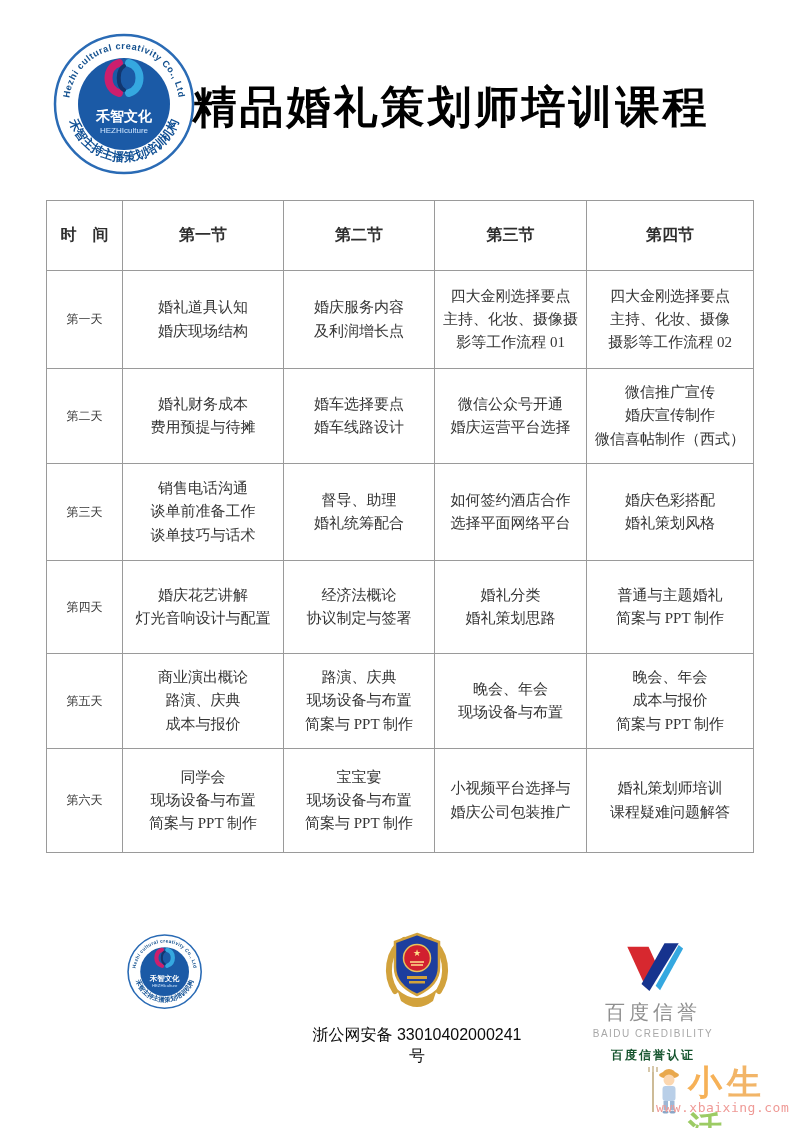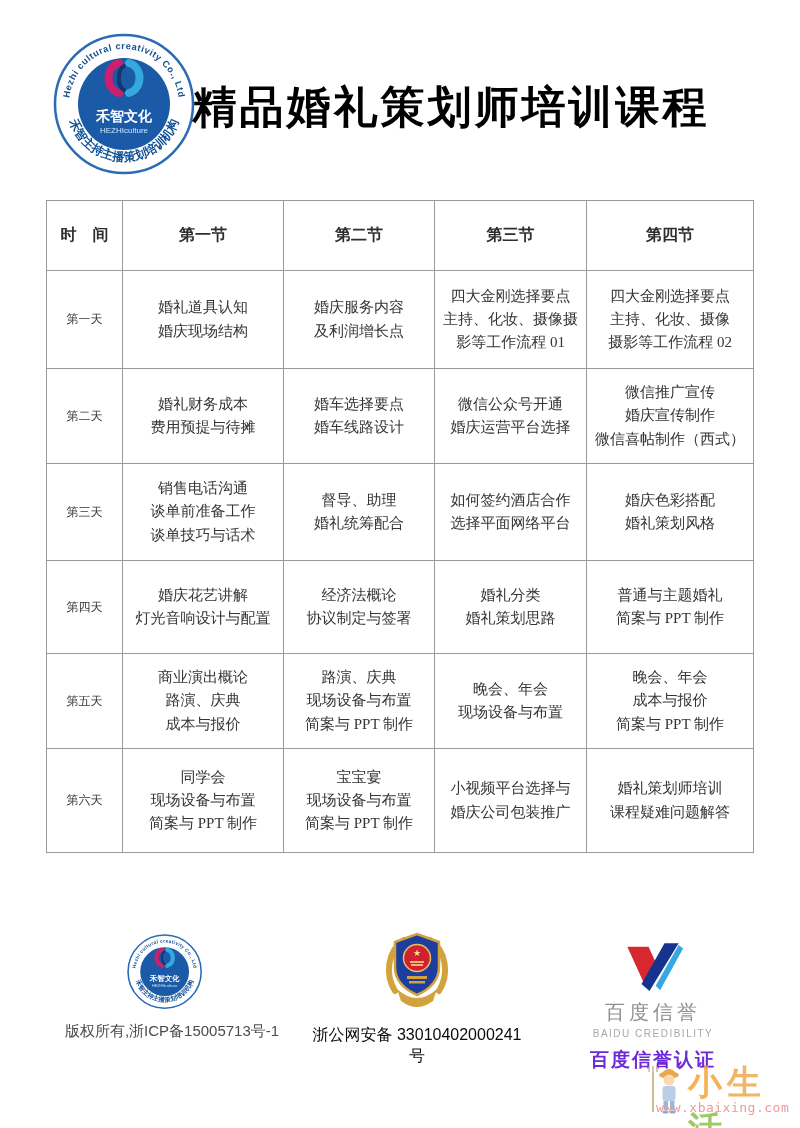--- a/index.html
+++ b/index.html
@@ -40,21 +40,21 @@
   .police-record{
     position:absolute;left:310px;top:1025px;width:214px;text-align:center;
     font-size:16px;font-weight:400;color:#0c0c0c;
   }
   .baidu-block{
     position:absolute;left:583px;top:941px;width:140px;text-align:center;
   }
   .baidu-v{display:block;margin:0 auto;}
   .baidu-cn{font-size:20px;color:#8f8f8f;letter-spacing:4px;margin-top:4px;}
   .baidu-en{font-size:10px;color:#a8a8a8;letter-spacing:1.5px;margin-top:2px;}
-  .baidu-cert{font-size:19px;color:#6d28d9;font-weight:700;letter-spacing:2px;margin-top:8px;}
+  .baidu-cert{font-size:12px;color:#14532d;font-weight:700;letter-spacing:2px;margin-top:8px;}
   
   .watermark{position:absolute;left:648px;top:1060px;width:150px;height:62px;}
   .wm-farmer{position:absolute;left:0;top:4px;}
   .wm-brand{position:absolute;left:40px;top:0;font-size:34px;font-weight:900;
     letter-spacing:5px;font-family:"Liberation Sans",sans-serif;opacity:.85;}
   .wm-c1{color:#f5a43a;} .wm-c2{color:#f0a94e;} .wm-c3{color:#8bc34a;}
   .wm-url{position:absolute;left:8px;top:40px;font-size:13px;color:#ef9a96;
     font-family:"DejaVu Sans Mono",monospace;letter-spacing:0.5px;}
   .ring-en{font-size:9.2px;font-weight:600;fill:#14518f;letter-spacing:.6px;
     font-family:"Liberation Sans",sans-serif;}
@@ -250,21 +250,20 @@
       <circle cx="71" cy="71" r="46" fill="#1b5aa6"></circle>
       <g>
         <path d="M66,30 C52,34 52,56 66,60" stroke="#cc1f6d" stroke-width="8" fill="none" stroke-linecap="round"></path>
         <path d="M76,60 C90,56 90,34 76,30" stroke="#35a8e0" stroke-width="8" fill="none" stroke-linecap="round"></path>
         <path d="M71,33 C64,37 64,53 71,57" stroke="#12366e" stroke-width="4" fill="none" stroke-linecap="round"></path>
       </g>
       <text x="71" y="88" text-anchor="middle" fill="#ffffff" font-size="14" font-weight="bold" font-family="Liberation Sans, sans-serif">禾智文化</text>
       <text x="71" y="100" text-anchor="middle" fill="#cfe6ff" font-size="8" font-family="Liberation Sans, sans-serif">HEZHIculture</text>
     </svg>
   </div>
-  <div class="copyright">版权所有,浙ICP备15005713号-1</div>
 
   <div class="badge-wrap">
     <svg width="68" height="84" viewBox="0 0 68 84">
       <path d="M12,62 C2,46 4,22 21,11" stroke="#d2a23c" stroke-width="6" fill="none" stroke-linecap="round"></path>
       <path d="M56,62 C66,46 64,22 47,11" stroke="#d2a23c" stroke-width="6" fill="none" stroke-linecap="round"></path>
       <path d="M14,60 Q34,78 54,60 L50,72 Q34,84 18,72 Z" fill="#d2a23c"></path>
       <path d="M34,5 L56,13 L56,38 Q56,56 34,66 Q12,56 12,38 L12,13 Z" fill="#1d3e9e" stroke="#d2a23c" stroke-width="2.5"></path>
       <circle cx="34" cy="29" r="13.5" fill="#d1202f" stroke="#e7c25c" stroke-width="1.5"></circle>
       <text x="34" y="27" text-anchor="middle" font-size="9" fill="#ffe08a">★</text>
       <path d="M27,33 h14 M28,36 h12" stroke="#ffe08a" stroke-width="1.6"></path>

